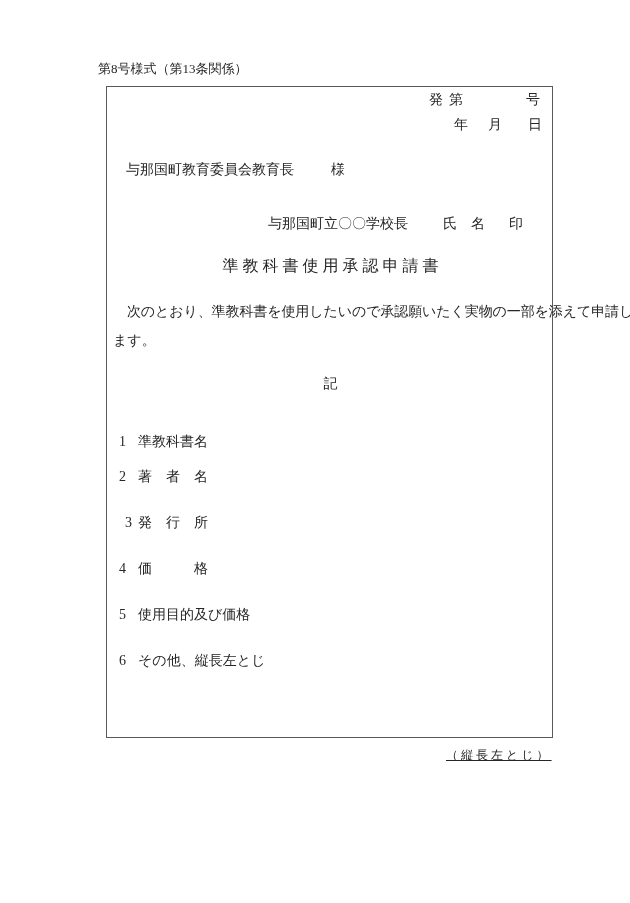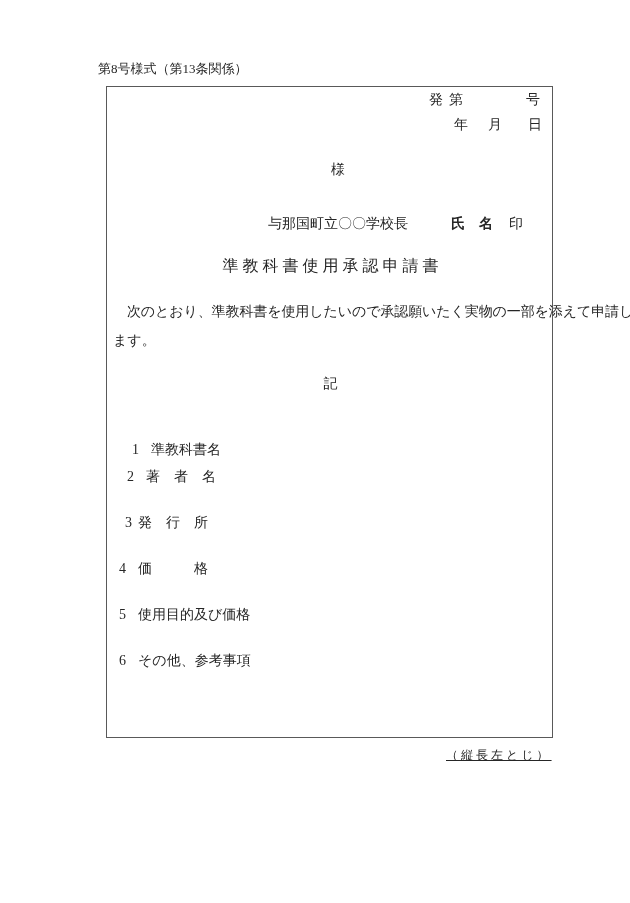--- a/index.html
+++ b/index.html
@@ -41,21 +41,21 @@
   }
   .issue-hatsu { left: 322px; top: 5px; }
   .issue-dai   { left: 342px; top: 5px; }
   .issue-go    { left: 419px; top: 5px; }
   .date-year   { left: 347px; top: 30px; }
   .date-month  { left: 381px; top: 30px; }
   .date-day    { left: 421px; top: 30px; }
   .addressee-name { left: 19px;  top: 75px; font-size: 13.5px; }
   .addressee-hon  { left: 224px; top: 75px; }
   .sender-school  { left: 161px; top: 129px; font-family: Liberation Serif, serif; }
-  .sender-name    { left: 344px; top: 129px; font-weight: bold; }
+  .sender-name    { left: 336px; top: 129px; }
   .sender-seal    { left: 402px; top: 129px; }
   .doc-title {
     position: absolute;
     left: 0;
     top: 171px;
     width: 447px;
     text-align: center;
     font-size: 16px;
     letter-spacing: 4px;
     text-indent: 4px;
@@ -87,22 +87,22 @@
     left: 12px;
     font-size: 14px;
     line-height: 16px;
     white-space: nowrap;
   }
   .item-no {
     display: inline-block;
     width: 19px;
     font-size: 13px;
   }
-  .item-1 { top: 355px; margin-left: 13px; }
-  .item-2 { top: 382px; margin-left: 8px; }
+  .item-1 { top: 347px; }
+  .item-2 { top: 382px; }
   .item-3 { top: 428px; text-align: center; }
   .item-4 { top: 474px; }
   .item-5 { top: 520px; }
   .item-6 { top: 566px; }
   .binding-note {
     position: absolute;
     left: 446px;
     top: 747px;
     font-size: 12px;
     letter-spacing: 3px;
@@ -121,20 +121,21 @@
   <div class="doc-box">
 
     <span class="issue-hatsu">発</span>
     <span class="issue-dai">第</span>
     <span class="issue-go">号</span>
 
     <span class="date-year">年</span>
     <span class="date-month">月</span>
     <span class="date-day">日</span>
 
+    <span class="addressee-name">与那国町教育委員会教育長</span>
     <span class="addressee-hon">様</span>
 
     <span class="sender-school">与那国町立〇〇学校長</span>
     <span class="sender-name">氏　名</span>
     <span class="sender-seal">印</span>
 
     <div class="doc-title">準教科書使用承認申請書</div>
 
     <span class="body-line1">　次のとおり、準教科書を使用したいので承認願いたく実物の一部を添えて申請し</span>
     <span class="body-line2">ます。</span>
@@ -150,20 +151,20 @@
     <div class="item item-3">
       <span class="item-no" style="position:static">3</span><span style="position:static">発　行　所</span>
     </div>
     <div class="item item-4">
       <span class="item-no" style="position:static">4</span><span style="position:static">価　　　格</span>
     </div>
     <div class="item item-5">
       <span class="item-no" style="position:static">5</span><span style="position:static">使用目的及び価格</span>
     </div>
     <div class="item item-6">
-      <span class="item-no" style="position:static">6</span><span style="position:static">その他、参考事項</span>
+      <span class="item-no" style="position:static">6</span><span style="position:static">その他、縦長左とじ</span>
     </div>
 
   </div>
 
   <div class="binding-note">（縦長左とじ）</div>
 
 </div>
 
 </body></html>

